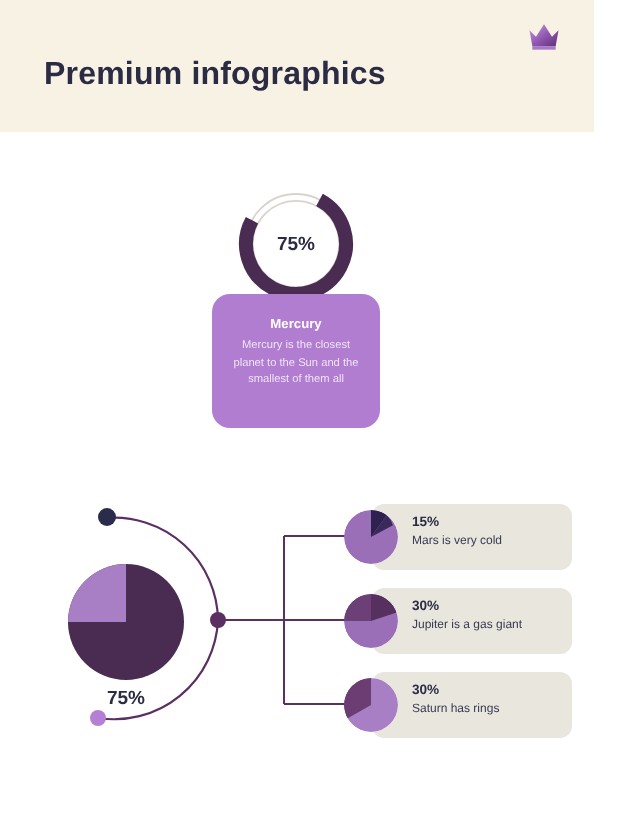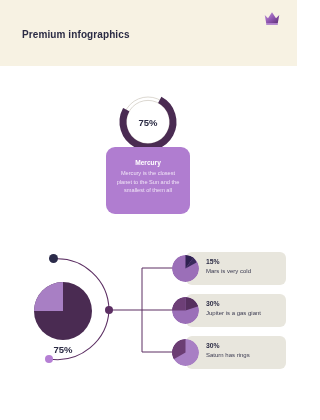--- a/index.html
+++ b/index.html
@@ -24,21 +24,21 @@
     position: absolute;
     left: 0; top: 0;
     width: 297px;
     height: 66px;
     background: #f7f2e3;
   }
 
   .page-title {
     position: absolute;
     left: 22px; top: 29px;
-    font-size: 10px;
+    font-size: 16px;
     font-weight: bold;
     color: #2b2b44;
     letter-spacing: 0.1px;
   }
 
   .crown-icon {
     position: absolute;
     right: 16px; top: 10px;
     width: 18px; height: 16px;
   }

